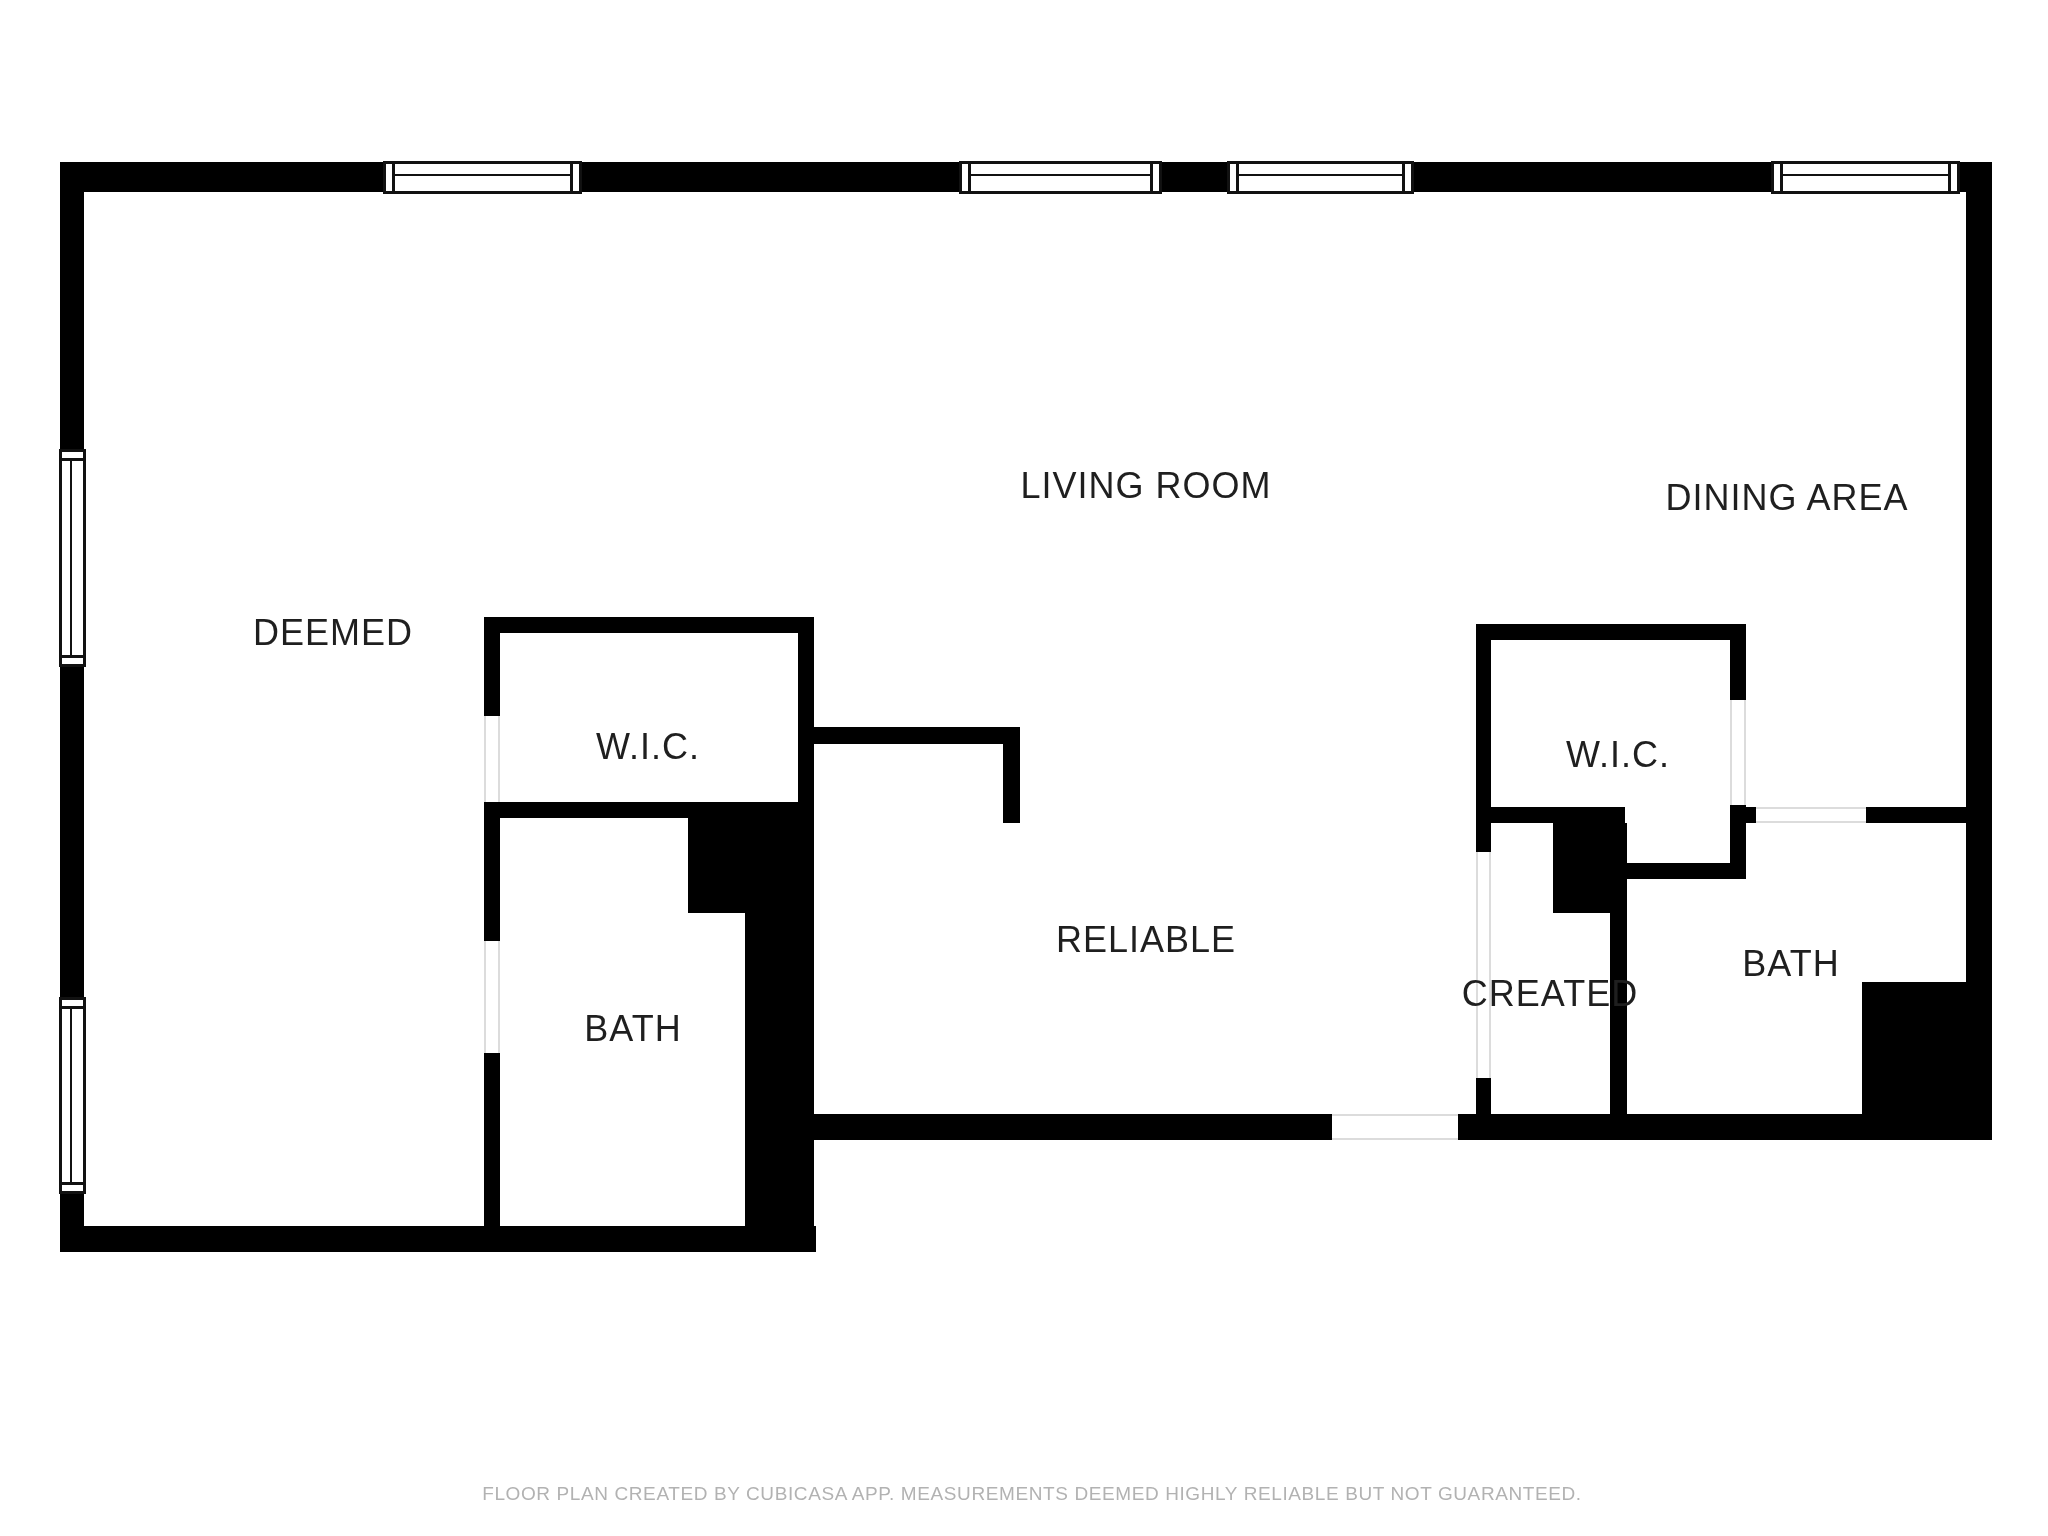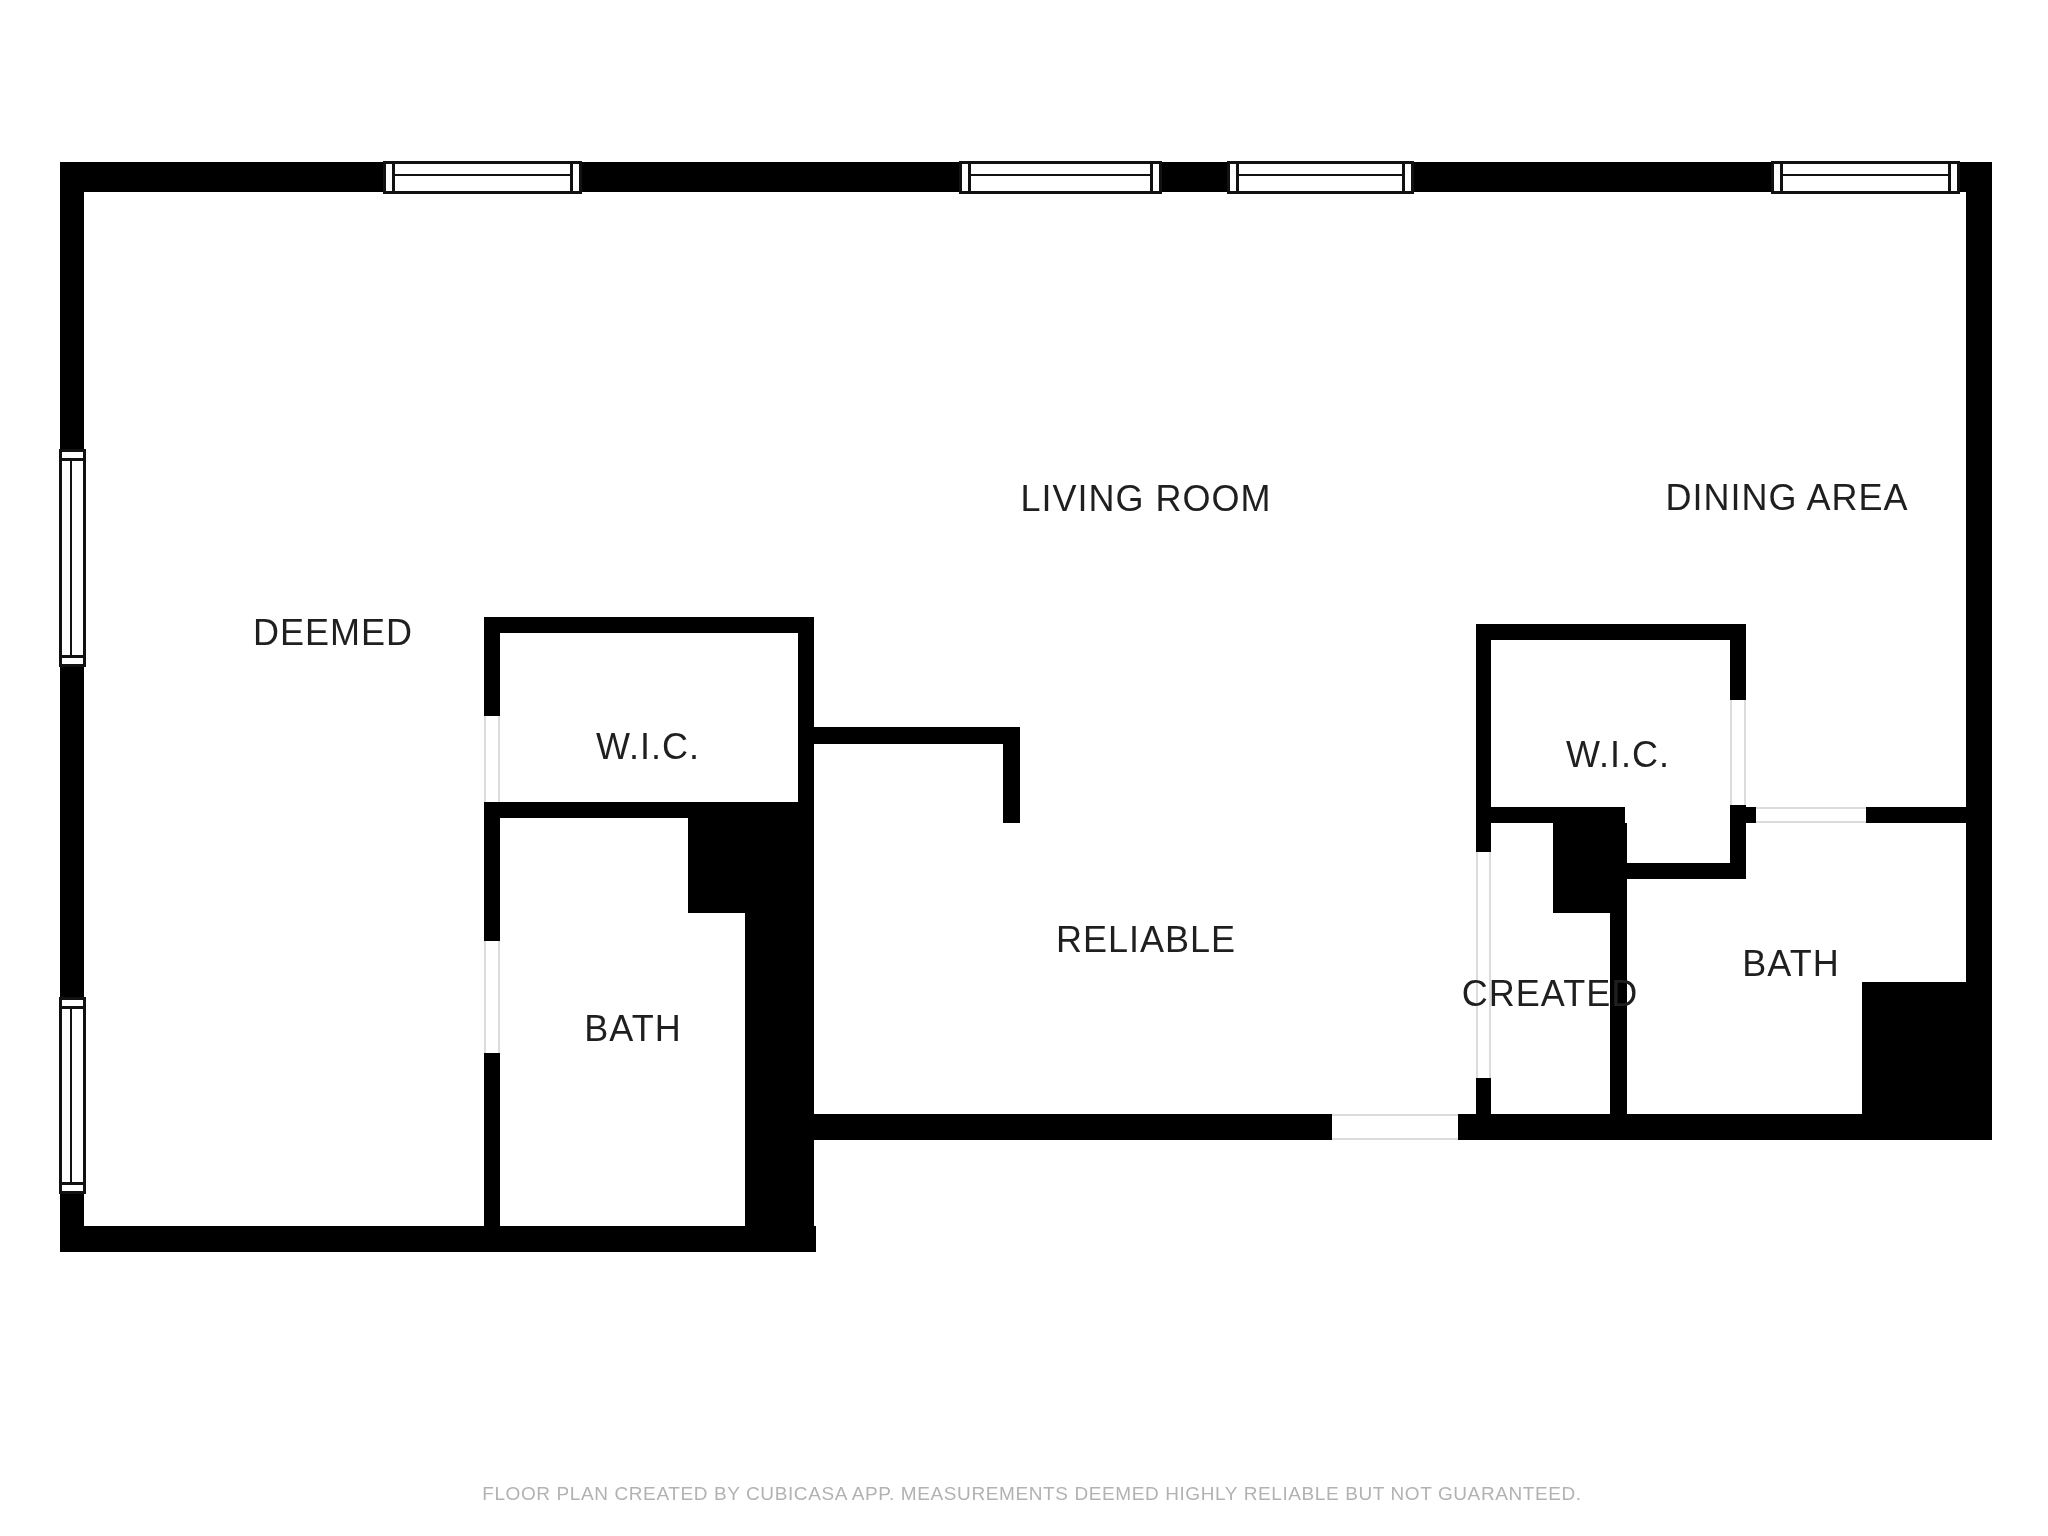--- a/index.html
+++ b/index.html
@@ -124,21 +124,21 @@
       <line x1="1477" y1="852" x2="1477" y2="1078" stroke="#dcdcdc" stroke-width="2"></line>
       <line x1="1490" y1="852" x2="1490" y2="1078" stroke="#dcdcdc" stroke-width="2"></line>
       <rect x="1756" y="807" width="110" height="16" fill="#ffffff"></rect>
       <line x1="1756" y1="808" x2="1866" y2="808" stroke="#dcdcdc" stroke-width="2"></line>
       <line x1="1756" y1="822" x2="1866" y2="822" stroke="#dcdcdc" stroke-width="2"></line>
       <rect x="1332" y="1114" width="126" height="26" fill="#ffffff"></rect>
       <line x1="1332" y1="1115" x2="1458" y2="1115" stroke="#dcdcdc" stroke-width="2"></line>
       <line x1="1332" y1="1139" x2="1458" y2="1139" stroke="#dcdcdc" stroke-width="2"></line>
     </svg>
   <div id="labels">
-      <div class="room-label" style="left: 1146px; top: 499px; text-align: right;">LIVING ROOM</div>
+      <div class="room-label" style="left: 1146px; top: 486px; text-align: right;">LIVING ROOM</div>
       <div class="room-label" style="left: 1787px; top: 498px;">DINING AREA</div>
       <div class="room-label" style="left: 333px; top: 633px;">DEEMED</div>
       <div class="room-label" style="left: 648px; top: 747px;">W.I.C.</div>
       <div class="room-label" style="left: 1618px; top: 755px;">W.I.C.</div>
       <div class="room-label" style="left: 1146px; top: 940px;">RELIABLE</div>
       <div class="room-label" style="left: 1550px; top: 994px;">CREATED</div>
       <div class="room-label" style="left: 633px; top: 1029px;">BATH</div>
       <div class="room-label" style="left: 1791px; top: 964px;">BATH</div>
     </div>
   <div id="footer-note">FLOOR PLAN CREATED BY CUBICASA APP. MEASUREMENTS DEEMED HIGHLY RELIABLE BUT NOT GUARANTEED.</div>

